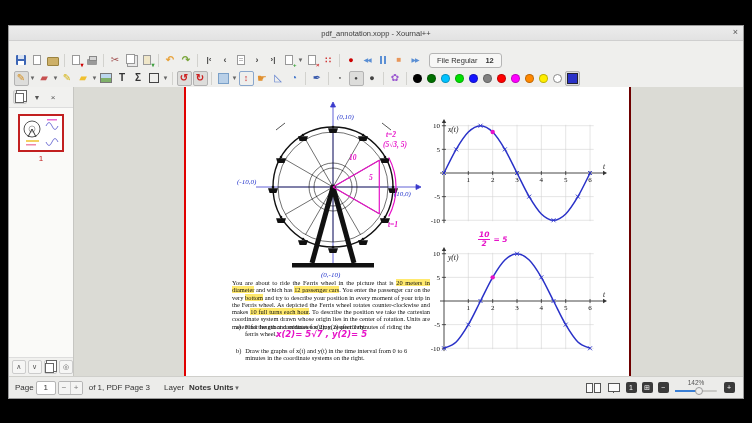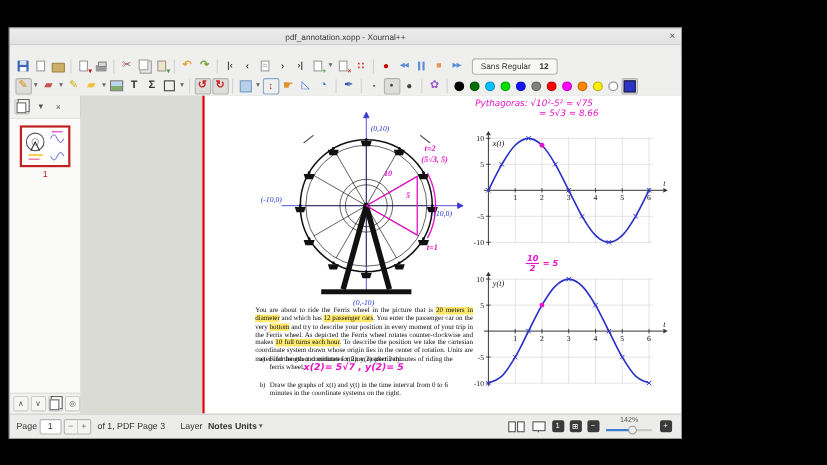--- a/index.html
+++ b/index.html
@@ -1,18 +1,18 @@
 <!DOCTYPE html>
 <html><head>
 <meta charset="utf-8">
 <style>
   html,body{margin:0;padding:0;background:#000;}
   #stage{position:relative;width:752px;height:423px;background:#000;overflow:hidden;
          font-family:"Liberation Sans",sans-serif;-webkit-font-smoothing:antialiased;}
-  #window{position:absolute;left:8px;top:25px;width:612px;height:374px;background:#efefed;
+  #window{position:absolute;left:8px;top:25px;width:736px;height:374px;background:#efefed;
           border:1px solid #9a9a9a;box-sizing:border-box;}
   
   .titlebar{position:absolute;left:0;top:0;right:0;height:14px;background:linear-gradient(#ececec,#e2e2e2);
             border-bottom:1px solid #cfcfcf;display:flex;align-items:center;justify-content:center;}
   .titlebar .title{font-size:7.5px;color:#3a3a3a;}
   .titlebar .close{position:absolute;right:5px;top:1px;font-size:9px;color:#555;cursor:default;}
   
   .menubar{position:absolute;left:0;top:14px;right:0;height:11px;display:flex;align-items:center;
            padding-left:6px;gap:11px;background:#efefed;}
   .menu-item{font-size:7.5px;color:#2b2b2b;}
@@ -167,21 +167,21 @@
     <span class="tb" style="color:#5b8fd4;font-size:6px;letter-spacing:-1px">◀◀</span>
     <span class="tb">
           <span class="i-pause">
             <i></i>
             <i></i>
           </span>
         </span>
     <span class="tb" style="color:#e8965a;font-size:8px">■</span>
     <span class="tb" style="color:#5b8fd4;font-size:6px;letter-spacing:-1px">▶▶</span>
     <span class="fontbtn">
-      <span>Sans Regular</span>
+      <span>File Regular</span>
       <span style="font-weight:bold">12</span>
     </span>
   </div>
 
   <div class="toolbar" id="tb2">
     <span class="tb pressed" style="color:#d79020">✎</span>
     <span class="caret">▼</span>
     <span class="tb" style="color:#c75050">▰</span>
     <span class="caret">▼</span>
     <span class="tb" style="color:#d4b414">✎</span>
@@ -264,24 +264,20 @@
       <span class="sb-btn">
             <span class="i-pages"></span>
           </span>
       <span class="sb-btn">◎</span>
     </div>
   </div>
 
   <div id="docarea">
     <div id="pdfpage">
 
-      <div id="pythag" class="hand">
-        <div>Pythagoras: √10²-5² = √75</div>
-        <div class="l2">= 5√3 ≈ 8.66</div>
-      </div>
 
       <svg width="196" height="192" viewBox="0 0 196 192" style="position:absolute;left:50px;top:10px">
 
         <g stroke="#3a3acc" stroke-width="0.8" fill="#3a3acc">
           <line x1="20" y1="92" x2="180" y2="92"></line>
           <polygon points="180,89.5 185,92 180,94.5"></polygon>
           <line x1="97" y1="12" x2="97" y2="172"></line>
           <polygon points="94.5,12 97,7 99.5,12"></polygon>
         </g>
 

